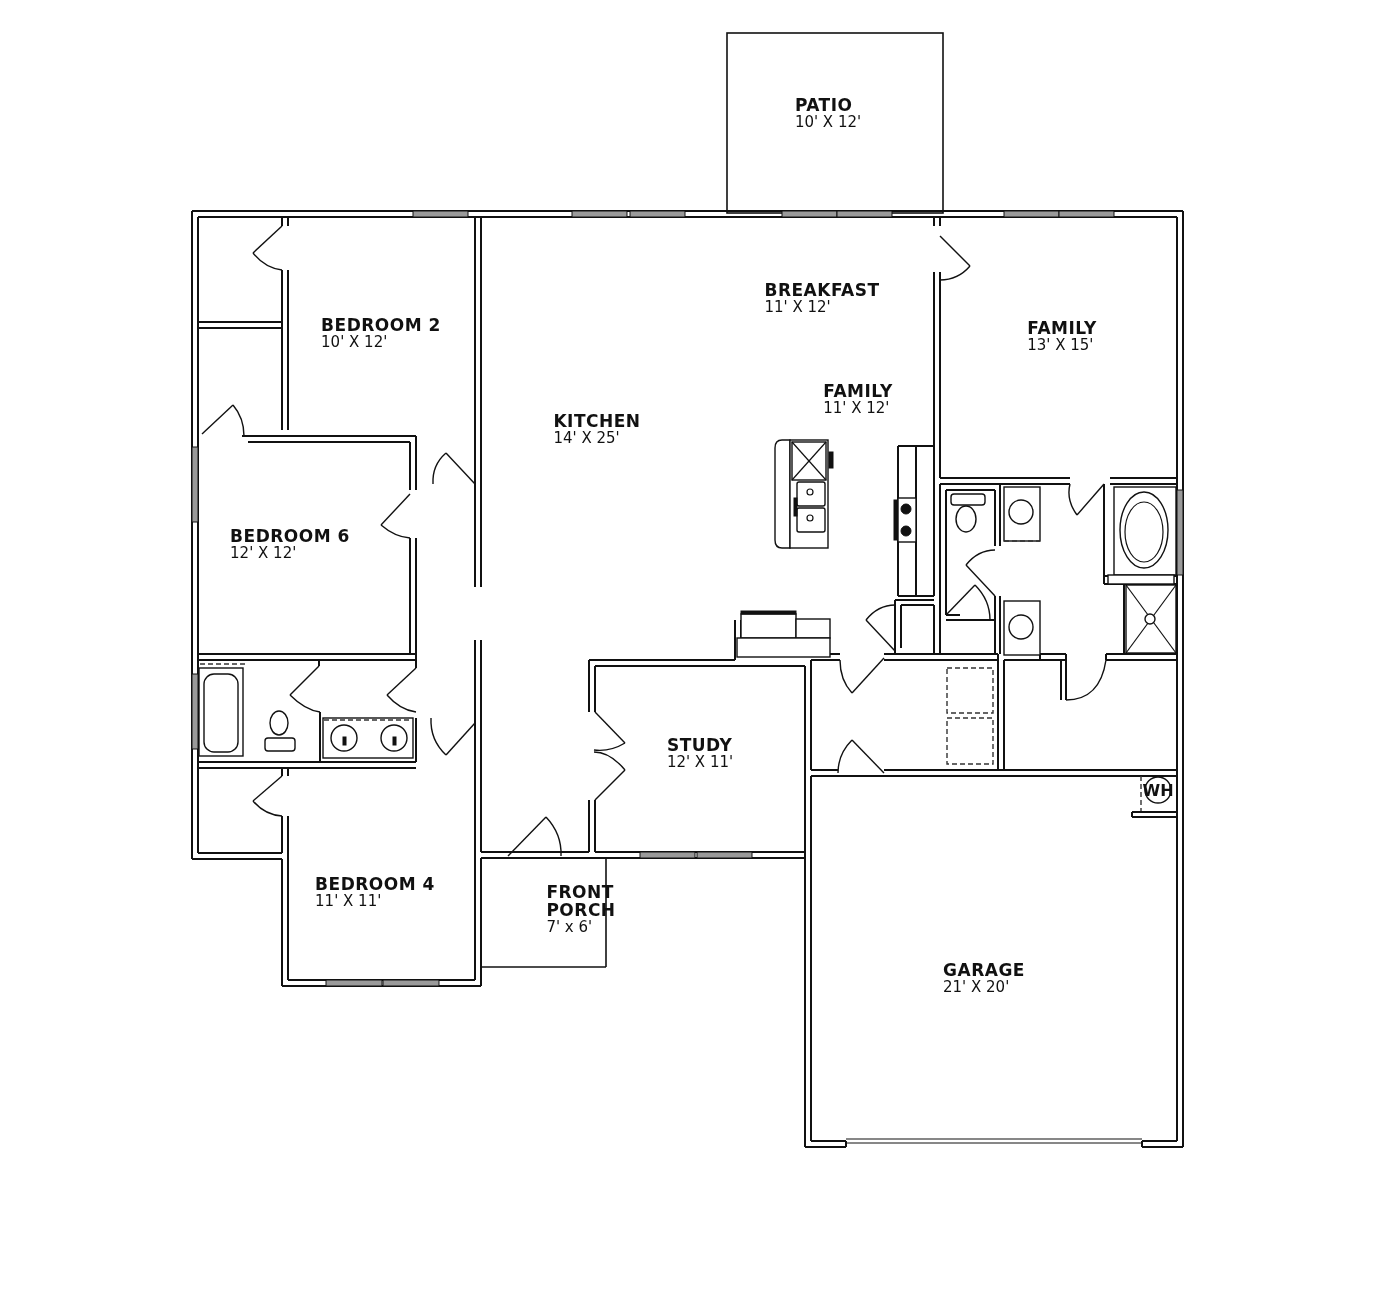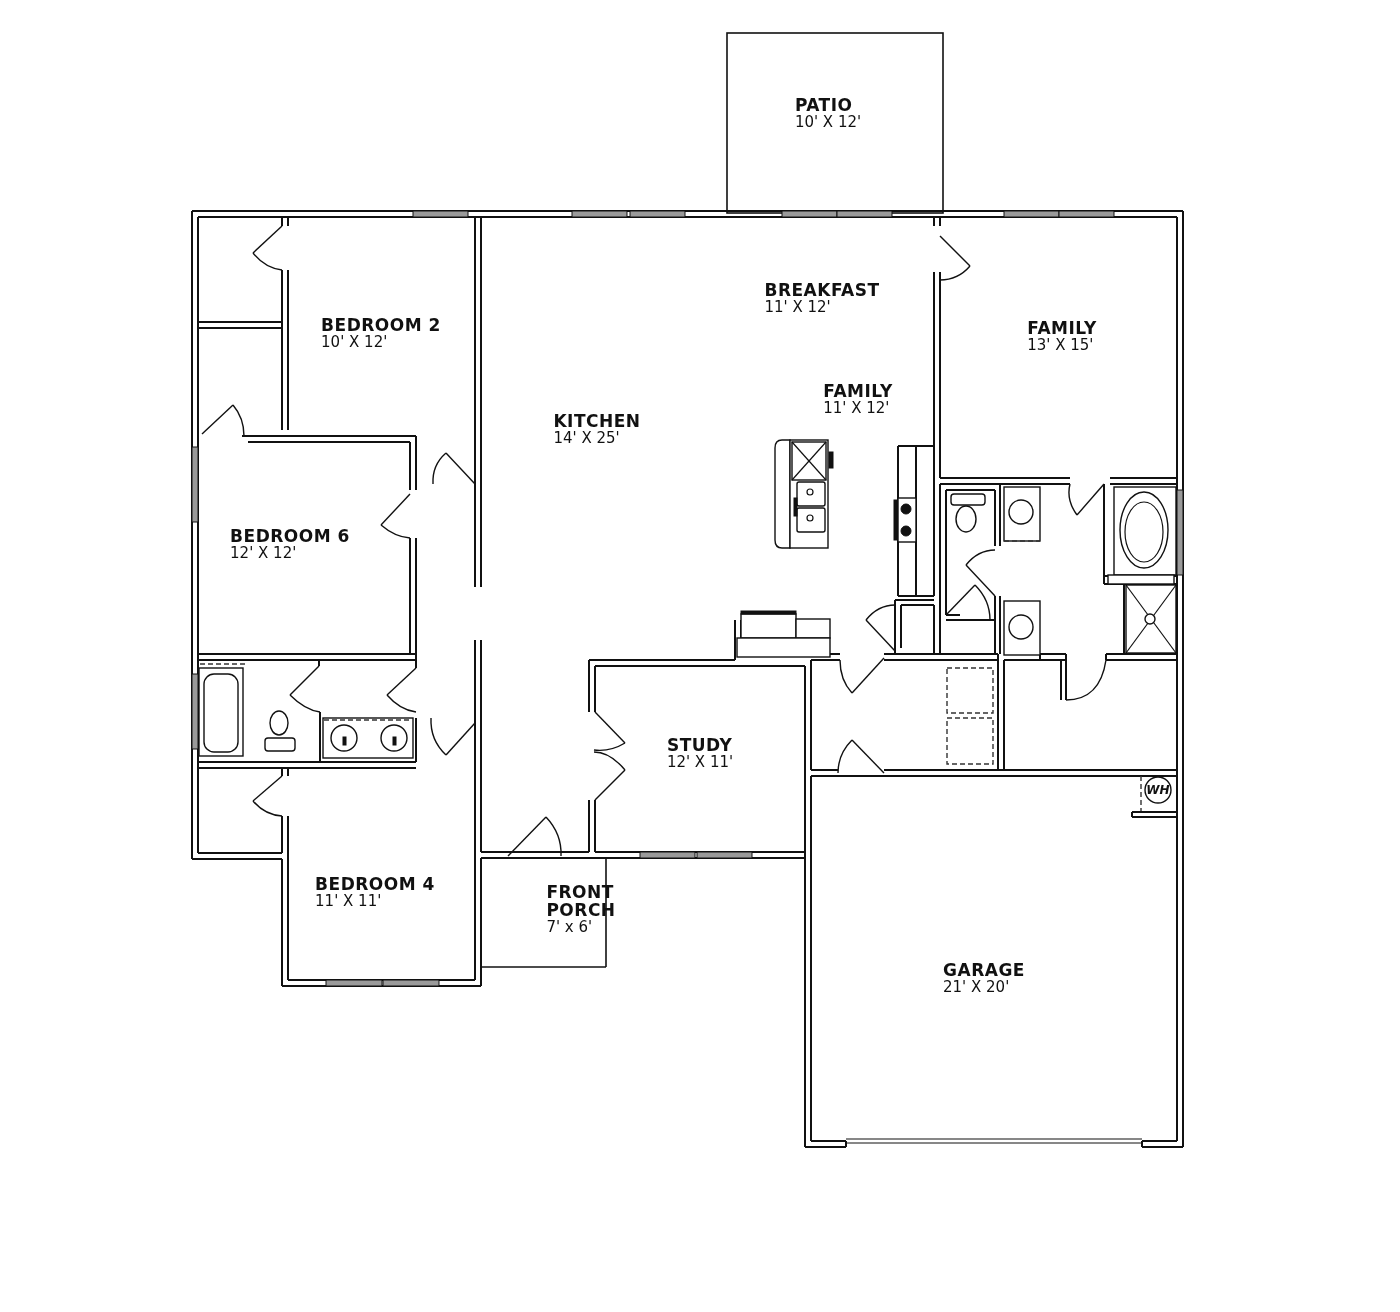--- a/index.html
+++ b/index.html
@@ -10,21 +10,21 @@
   .thin { fill: none; stroke: #111; stroke-width: 1.2; }
   .dash { fill: none; stroke: #333; stroke-width: 1.4; stroke-dasharray: 5 3; }
   .win { fill: #9a9a9a; stroke: #111; stroke-width: 1; }
   .door { fill: none; stroke: #111; stroke-width: 1.4; }
   .doorleaf { fill: #fff; stroke: #111; stroke-width: 1.4; }
   .fixture { fill: #fff; stroke: #111; stroke-width: 1.4; }
   .dark { fill: #111; stroke: #111; }
   .label { position: absolute; color: #111; font-family: "DejaVu Sans", sans-serif; line-height: 1.05; white-space: nowrap; transform: translateX(-50%); }
   .label .name { font-size: 17px; font-weight: bold; letter-spacing: 0.5px; display: block; }
   .label .dims { font-size: 15px; display: block; }
-  .wh-text { position: absolute; font-size: 12px; font-weight: bold; color: #111; transform: translate(-50%, -50%); font-style: italic; }
+  .wh-text { position: absolute; font-size: 16px; font-weight: bold; color: #111; transform: translate(-50%, -50%); }
 </style>
 </head>
 <body>
 
 <svg id="plan" viewBox="0 0 1400 1312" xmlns="http://www.w3.org/2000/svg">
 
   <g>
     <rect class="wt" x="727" y="33" width="216" height="180"></rect>
   </g>
 

